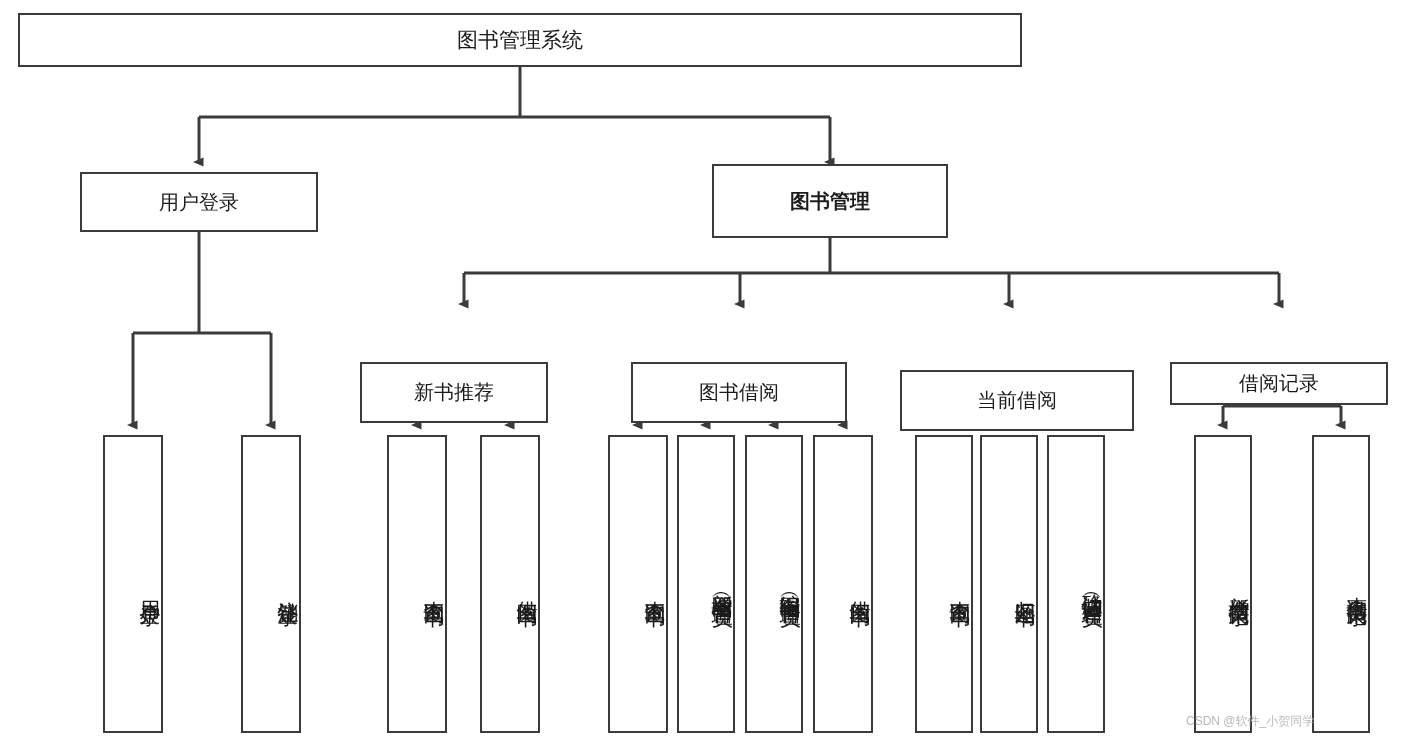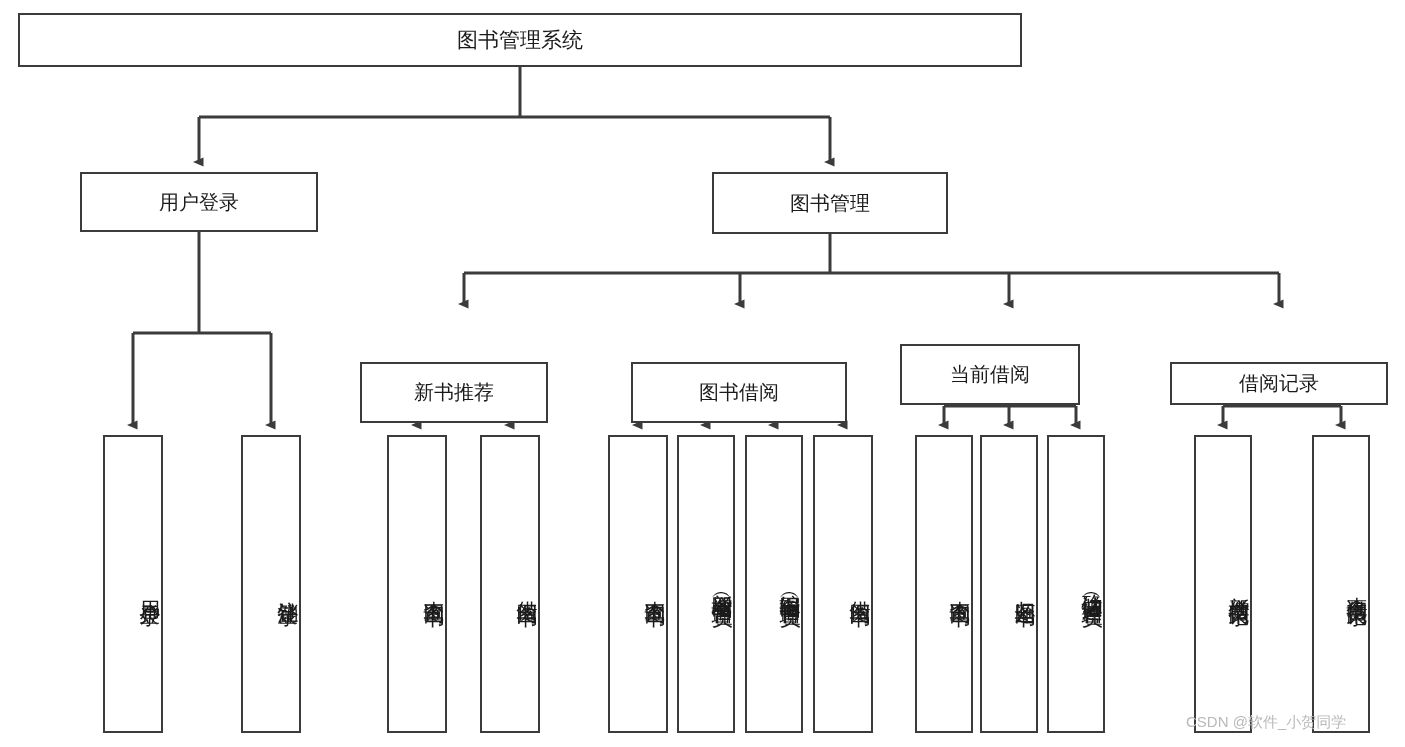--- a/index.html
+++ b/index.html
@@ -50,21 +50,21 @@
     padding-top: 8px;
     white-space: nowrap;
   }
   .node.leaf.tall {
     padding-top: 4px;
   }
   .watermark {
     position: absolute;
     left: 1186px;
     top: 713px;
-    font-size: 15px;
+    font-size: 12px;
     color: #b9b9b9;
     z-index: 3;
     white-space: nowrap;
   }
 </style>
 </head>
 <body>
 
 <div id="canvas">
 
@@ -120,31 +120,31 @@
     </g>
   </svg>
 
   <div class="node level0" style="left:18px; top:13px; width:1004px; height:54px;">
     <span>图书管理系统</span>
   </div>
 
   <div class="node level1" style="left:80px; top:172px; width:238px; height:60px;">
     <span>用户登录</span>
   </div>
-  <div class="node level1" style="left:712px; top:172px; width:236px; height:62px;">
+  <div class="node level1" style="left:712px; top:164px; width:236px; height:74px;font-weight:bold;">
     <span>图书管理</span>
   </div>
 
   <div class="node level2" style="left:360px; top:314px; width:188px; height:61px;">
     <span>新书推荐</span>
   </div>
   <div class="node level2" style="left:631px; top:314px; width:216px; height:61px;">
     <span>图书借阅</span>
   </div>
-  <div class="node level2" style="left:900px; top:296px; width:180px; height:61px;">
+  <div class="node level2" style="left:900px; top:322px; width:234px; height:61px;">
     <span>当前借阅</span>
   </div>
   <div class="node level2" style="left:1170px; top:314px; width:218px; height:43px;">
     <span>借阅记录</span>
   </div>
 
   <div class="node leaf" style="left:103px; top:435px; width:60px; height:298px;">
     <span>用户登录</span>
   </div>
   <div class="node leaf" style="left:241px; top:435px; width:60px; height:298px;">

